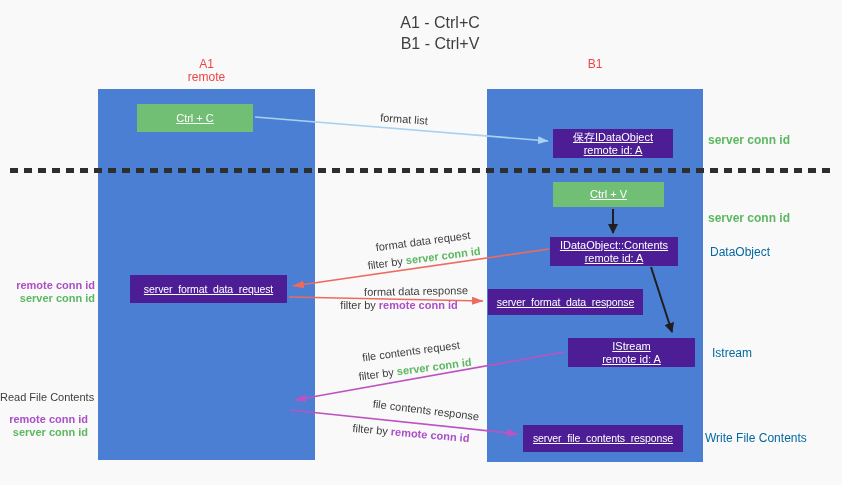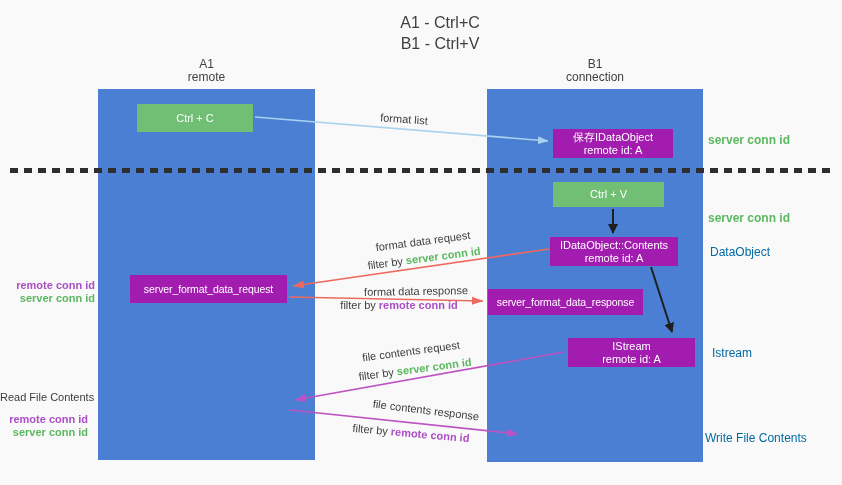--- a/index.html
+++ b/index.html
@@ -4,34 +4,34 @@
 <style>
   * { margin:0; padding:0; box-sizing:border-box; }
   body { background:#e8e8e8; font-family:"Liberation Sans", sans-serif; }
   .canvas {
     position:relative; width:842px; height:485px; overflow:hidden;
     background:#f9f9f9; color:#3d3d3d;padding-left:38px;
   }
   .lane { position:absolute; background:#4a7fd4; z-index:1; }
   .lane-header {
     position:absolute; text-align:center; font-size:12px; line-height:13px;
-    color:#404040; z-index:2;
+    color:#ef4444; z-index:2;
   }
   .divider {
     position:absolute; left:10px; top:168px; width:825px; height:5px; z-index:3;
     background:repeating-linear-gradient(90deg,#2e2e2e 0 8px, transparent 8px 14px);
   }
   .arrows { position:absolute; left:0; top:0; z-index:4; }
   .node {
     position:absolute; z-index:5; display:flex; flex-direction:column;
     align-items:center; justify-content:center; text-align:center;
-    color:#ffffff; font-size:11px; line-height:13px; white-space:nowrap;
+    color:#ffffff; font-size:11px; line-height:13px; white-space:nowrap;text-decoration:underline;
   }
   .node.green { background:#71bf74; }
-  .node.orange { background:#a21caf; }
+  .node.orange { background:#4c1d95; }
   .node.small-text { font-size:10.5px; letter-spacing:-0.1px; }
   .flow-label {
     position:absolute; z-index:6; font-size:11px; color:#3d3d3d;
     white-space:nowrap; transform-origin:center;
   }
   .annotation { position:absolute; z-index:6; font-size:12px; color:#0369a1; white-space:nowrap; }
   .green-txt { color:#5cb860; font-weight:bold; }
   .purple-txt { color:#ab4fc6; font-weight:bold; }
   .title-block {
     position:absolute; left:300px; top:12px; width:280px; z-index:6;
@@ -48,21 +48,20 @@
     <div>A1 - Ctrl+C</div>
     <div>B1 - Ctrl+V</div>
   </div>
 
   <div class="lane-header" style="left:98px; top:58px; width:217px;">
     <div>A1</div>
     <div>remote</div>
   </div>
   <div class="lane-header" style="left:487px; top:58px; width:216px;">
     <div>B1</div>
-    <div>connection</div>
   </div>
 
   <div class="lane" style="left:98px; top:89px; width:217px; height:371px;"></div>
   <div class="lane" style="left:487px; top:89px; width:216px; height:373px;"></div>
 
   <div class="divider"></div>
 
   <svg class="arrows" width="842" height="485">
     <defs>
       <marker id="m-blue" markerUnits="userSpaceOnUse" markerWidth="11" markerHeight="9" viewBox="0 0 11 9" refX="10" refY="4.5" orient="auto">
@@ -112,20 +111,23 @@
   <div class="node orange small-text" style="left:488px; top:289px; width:155px; height:26px;">
     <div>server_format_data_response</div>
   </div>
 
   <div class="node orange" style="left:568px; top:338px; width:127px; height:29px;">
     <div>IStream</div>
     <div>remote id: A</div>
   </div>
 
 
+  <div class="node orange small-text" style="left:523px; top:425px; width:160px; height:27px;">
+    <div>server_file_contents_response</div>
+  </div>
 
   <div class="flow-label" style="left:404px; top:119px; transform:translate(-50%,-50%) rotate(4deg);">format list</div>
 
   <div class="flow-label" style="left:423px; top:241px; transform:translate(-50%,-50%) rotate(-7.5deg);">format data request</div>
   <div class="flow-label" style="left:424px; top:258px; transform:translate(-50%,-50%) rotate(-7.5deg);">
     <span>filter by </span><span class="green-txt">server conn id</span>
   </div>
 
   <div class="flow-label" style="left:416px; top:291px; transform:translate(-50%,-50%) rotate(-1deg);">format data response</div>
   <div class="flow-label" style="left:399px; top:305px; transform:translate(-50%,-50%);">

